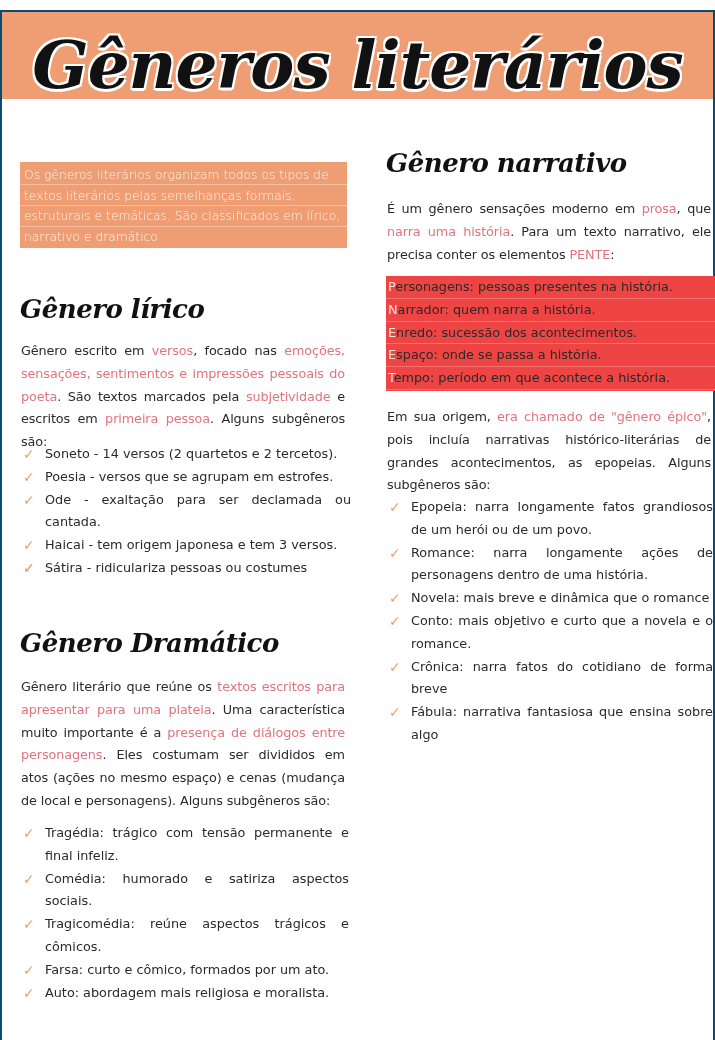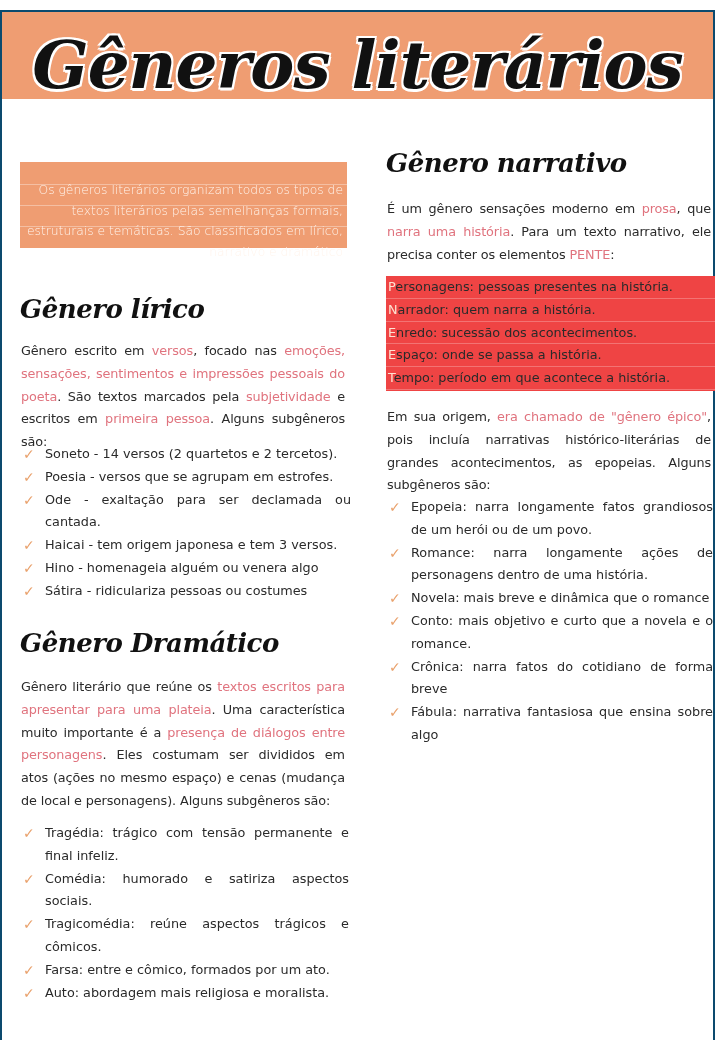--- a/index.html
+++ b/index.html
@@ -5,21 +5,21 @@
   * { box-sizing: border-box; margin: 0; padding: 0; }
   html, body { width: 715px; height: 1040px; background: #ffffff; overflow: hidden; }
   body { position: relative; font-family: "DejaVu Sans", sans-serif; color: #2a2a2a; }
   .page { position: absolute; left: 0; top: 10px; width: 715px; height: 1040px; border: 2px solid #0c4a6e; background: #fff; }
   .header-band { position: absolute; left: 0; top: 0; width: 711px; height: 87px; background: #EF9D72; }
   .main-title { position: absolute; left: 0; top: 14px; width: 711px; text-align: center;
     font-family: "DejaVu Serif", serif; font-style: italic; font-weight: bold; font-size: 66px;
     letter-spacing: -1px; color: #111;
     text-shadow: 2px 2px 0 #fff, -2px -2px 0 #fff, 2px -2px 0 #fff, -2px 2px 0 #fff, 0 3px 0 #fff; }
   .intro-box { position: absolute; left: 18px; top: 150px; width: 327px; height: 86px; background: #EF9D72; padding: 3px 4px; }
-  .intro-box p { color: #fff4ec; font-size: 12.3px; line-height: 20.5px; text-align: right; font-family: "DejaVu Sans", sans-serif; font-weight: 300; margin-top: 15px; }
+  .intro-box p { color: #fff4ec; font-size: 12.3px; line-height: 20.5px; text-align: left; font-family: "DejaVu Sans", sans-serif; font-weight: 300; }
   .intro-box .rule { position: absolute; left: 0; width: 100%; height: 1px; background: rgba(255,255,255,0.35); }
 
   .sec-title { position: absolute; font-family: "DejaVu Serif", serif; font-style: italic; font-weight: bold; color: #111; font-size: 26px; letter-spacing: -0.5px; }
   .para { position: absolute; font-size: 12.8px; line-height: 22.8px; text-align: justify; color: #2a2a2a; letter-spacing: -0.1px; }
   .hl { color: #E0737E; }
   .list { position: absolute; list-style: none; }
   .list li { position: relative; padding-left: 24px; font-size: 12.8px; line-height: 22.8px; color: #2a2a2a; text-align: justify; }
   .list li .check { position: absolute; left: 2px; top: 0; color: #E9A26D; font-size: 14px; }
 
   .pente-box { position: absolute; left: 384px; top: 264px; width: 370px; height: 115px; background: #ef4444; }
@@ -40,31 +40,31 @@
     <p>Os gêneros literários organizam todos os tipos de textos literários pelas semelhanças formais, estruturais e temáticas. São classificados em lírico, narrativo e dramático</p>
   </div>
 
   <h2 class="sec-title" style="left:18px; top:282px;">Gênero lírico</h2>
   <p class="para" style="left:19px; top:328px; width:324px;"><span>Gênero escrito em </span><span class="hl">versos</span><span>, focado nas </span><span class="hl">emoções, sensações, sentimentos e impressões pessoais do poeta</span><span>. São textos marcados pela </span><span class="hl">subjetividade</span><span> e escritos em </span><span class="hl">primeira pessoa</span><span>. Alguns subgêneros são:</span></p>
   <ul class="list" style="left:19px; top:431px; width:330px;">
       <li><span class="check">✓</span><span>Soneto - 14 versos (2 quartetos e 2 tercetos).</span></li>
       <li><span class="check">✓</span><span>Poesia - versos que se agrupam em estrofes.</span></li>
       <li><span class="check">✓</span><span>Ode - exaltação para ser declamada ou cantada.</span></li>
       <li><span class="check">✓</span><span>Haicai - tem origem japonesa e tem 3 versos.</span></li>
-      <li><span class="check">✓</span><span>Hino - homenageia alguém ou venera algo</span></li>
+      <li><span class="check">✓</span></li>
       <li><span class="check">✓</span><span>Sátira - ridiculariza pessoas ou costumes</span></li>
     </ul>
 
   <h2 class="sec-title" style="left:18px; top:616px;">Gênero Dramático</h2>
   <p class="para" style="left:19px; top:664px; width:324px;"><span>Gênero literário que reúne os </span><span class="hl">textos escritos para apresentar para uma plateia</span><span>. Uma característica muito importante é a </span><span class="hl">presença de diálogos entre personagens</span><span>. Eles costumam ser divididos em atos (ações no mesmo espaço) e cenas (mudança de local e personagens). Alguns subgêneros são:</span></p>
   <ul class="list" style="left:19px; top:810px; width:328px;">
       <li><span class="check">✓</span><span>Tragédia: trágico com tensão permanente e final infeliz.</span></li>
       <li><span class="check">✓</span><span>Comédia: humorado e satiriza aspectos sociais.</span></li>
       <li><span class="check">✓</span><span>Tragicomédia: reúne aspectos trágicos e cômicos.</span></li>
-      <li><span class="check">✓</span><span>Farsa: entre e cômico, formados por um ato.</span></li>
+      <li><span class="check">✓</span><span>Farsa: curto e cômico, formados por um ato.</span></li>
       <li><span class="check">✓</span><span>Auto: abordagem mais religiosa e moralista.</span></li>
     </ul>
 
   <h2 class="sec-title" style="left:384px; top:136px;">Gênero narrativo</h2>
   <p class="para" style="left:385px; top:186px; width:324px;"><span>É um gênero sensações moderno em </span><span class="hl">prosa</span><span>, que </span><span class="hl">narra uma história</span><span>. Para um texto narrativo, ele precisa conter os elementos </span><span class="hl">PENTE</span><span>:</span></p>
 
   <div class="pente-box">
       <div class="pente-row"><span class="initial">P</span><span>ersonagens: pessoas presentes na história.</span></div>
       <div class="pente-row"><span class="initial">N</span><span>arrador: quem narra a história.</span></div>
       <div class="pente-row"><span class="initial">E</span><span>nredo: sucessão dos acontecimentos.</span></div>

